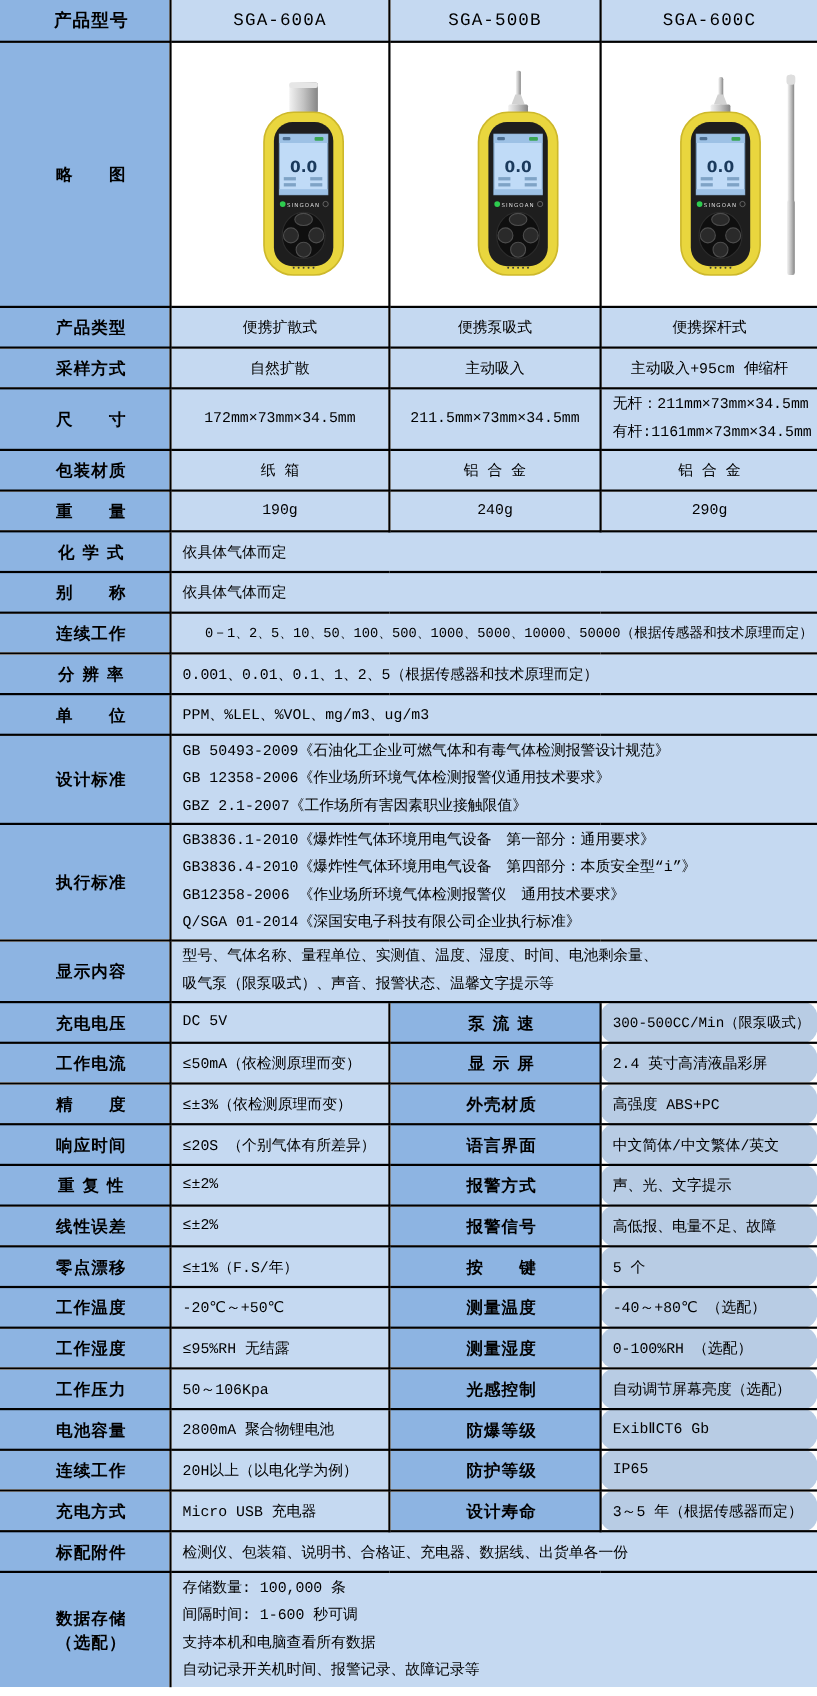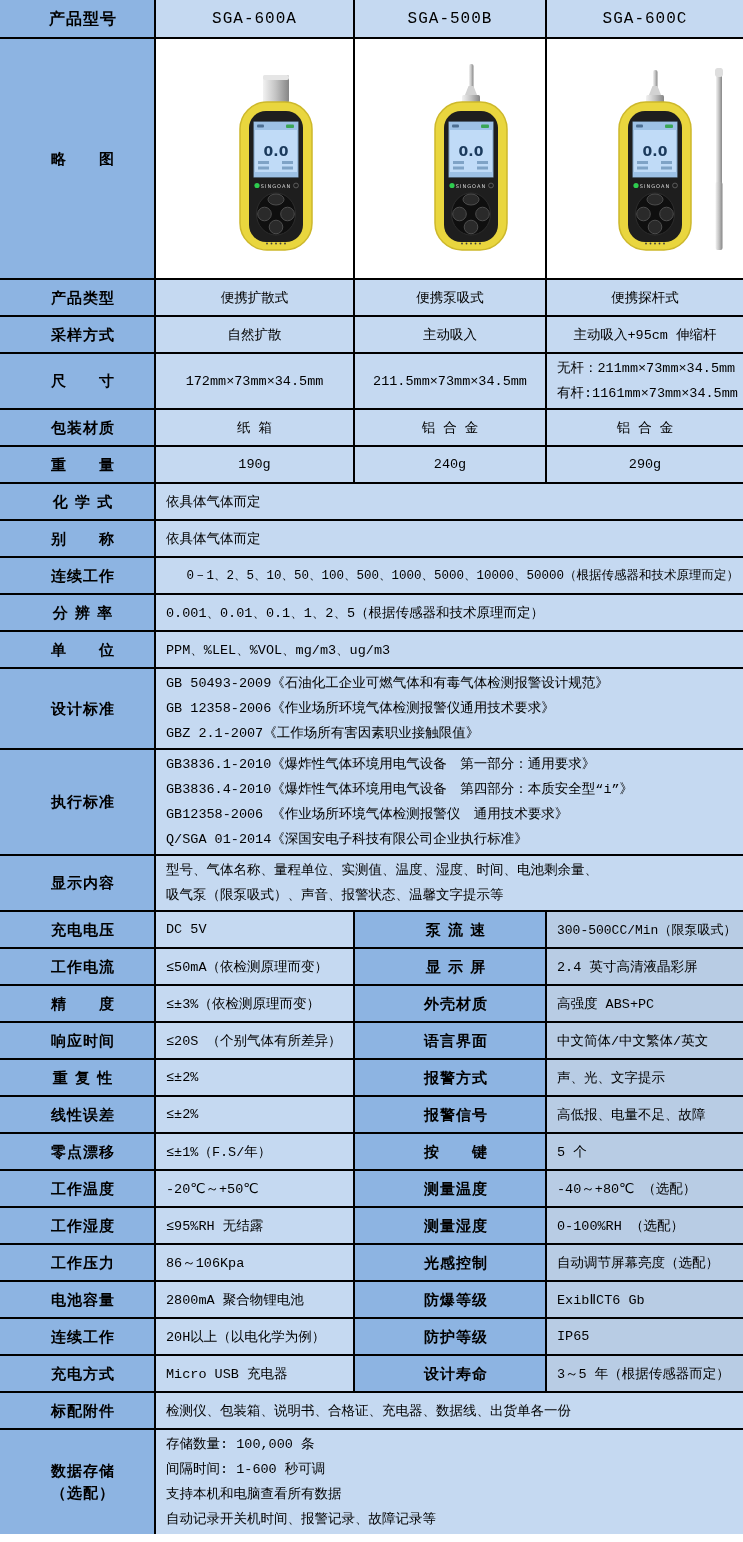--- a/index.html
+++ b/index.html
@@ -54,21 +54,21 @@
   td.photo svg{display:block;margin:0 auto;}
   tbody tr{height:37px;}
   td.value{
     background:var(--value-bg);
     font-size:13.5px;
     font-family:"Liberation Mono","DejaVu Sans",sans-serif;
     white-space:nowrap;
   }
   td.value.center{text-align:center;}
   td.value.left{text-align:left;padding:2px 4px 2px 10px;margin-left:31px;}
-  td.value.alt{background:var(--value-alt-bg);}
+  td.value.alt{background:var(--value-alt-bg);border-radius:13px;}
   td.value .line{white-space:nowrap;line-height:25px;}
   th.label .line{line-height:22px;letter-spacing:1px;}
 </style>
 </head>
 <body>
 
 <div class="page">
   <table class="spec-table">
     <colgroup>
       <col style="width:155px">
@@ -339,21 +339,21 @@
           <td class="value left alt">-40～+80℃ （选配）</td>
         </tr>
         <tr class="spec-row">
           <th class="label">工作湿度</th>
           <td class="value left">≤95%RH 无结露</td>
           <th class="label">测量湿度</th>
           <td class="value left alt">0-100%RH （选配）</td>
         </tr>
         <tr class="spec-row">
           <th class="label">工作压力</th>
-          <td class="value left">86～106Kpa</td>
+          <td class="value left">50～106Kpa</td>
           <th class="label">光感控制</th>
           <td class="value left alt">自动调节屏幕亮度（选配）</td>
         </tr>
         <tr class="spec-row">
           <th class="label">电池容量</th>
           <td class="value left">2800mA 聚合物锂电池</td>
           <th class="label">防爆等级</th>
           <td class="value left alt">ExibⅡCT6 Gb</td>
         </tr>
         <tr class="spec-row">

